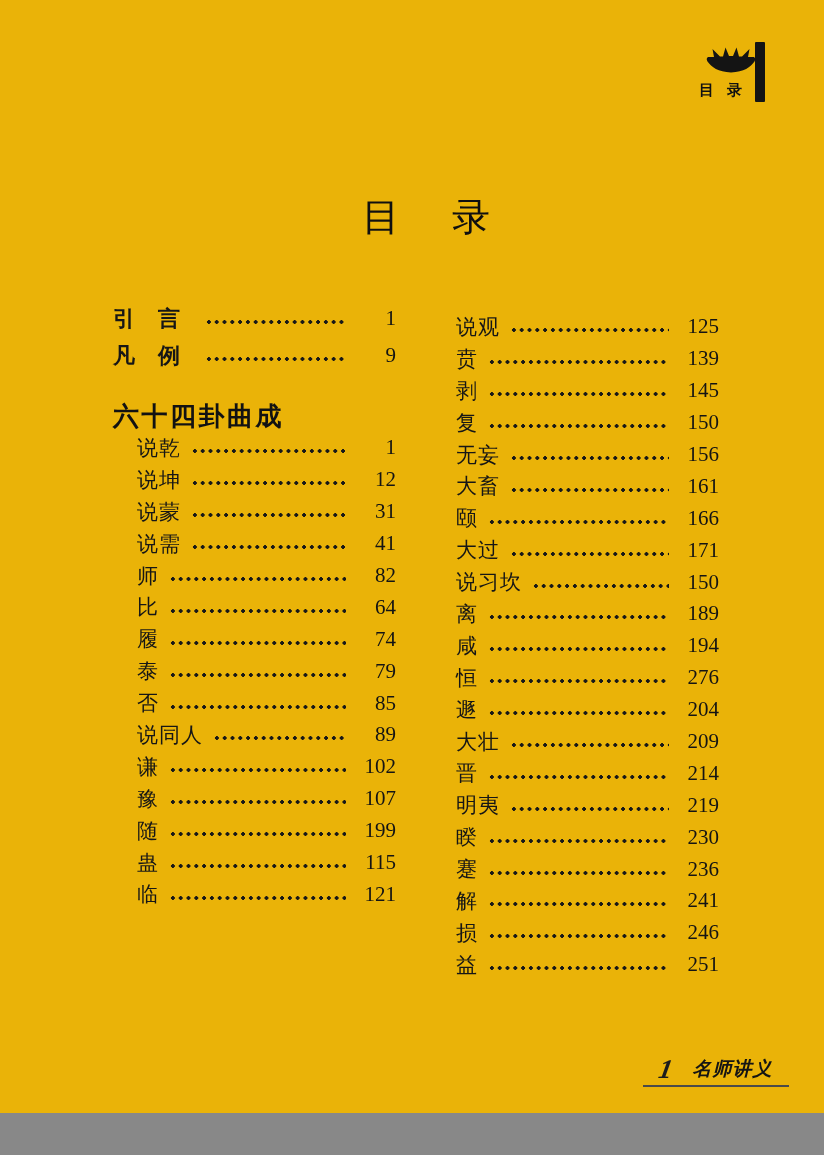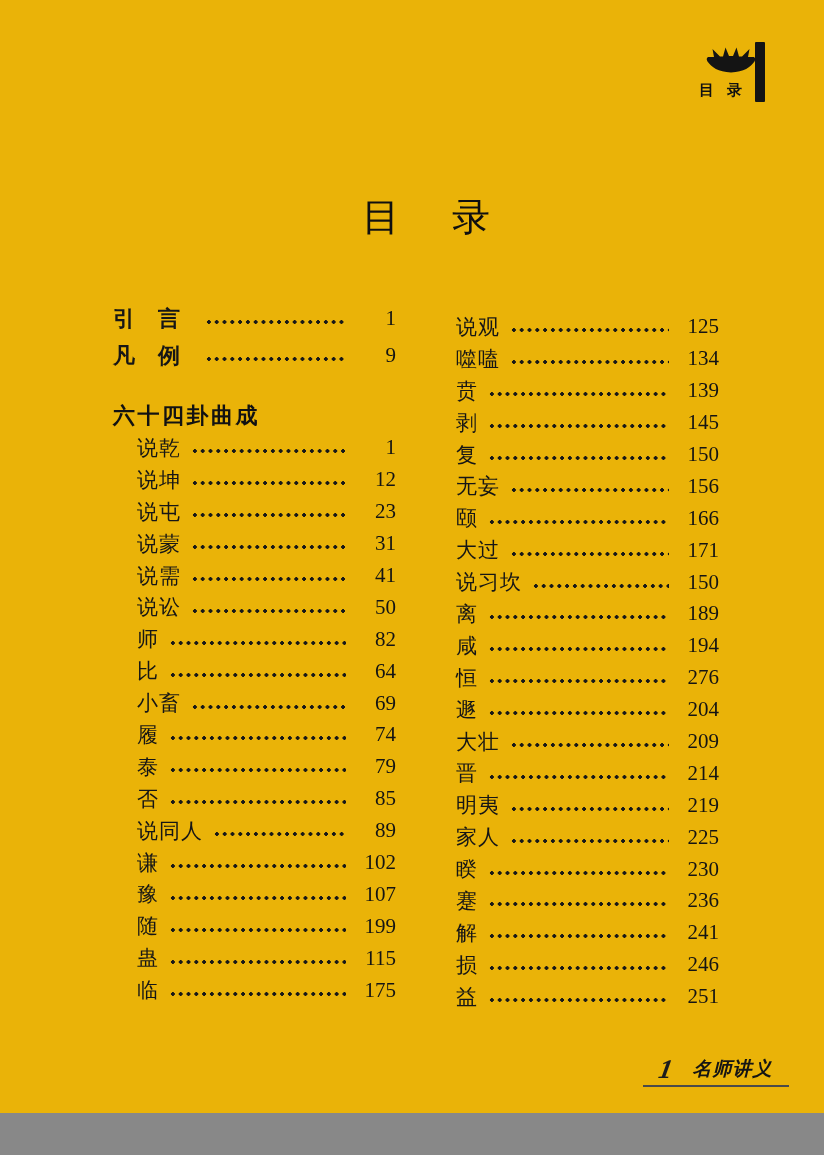--- a/index.html
+++ b/index.html
@@ -64,21 +64,21 @@
     font-family:"Liberation Sans","DejaVu Sans",sans-serif;
     font-weight:bold; font-size:22px; letter-spacing:23px;
   }
   .front .leader { margin-left:2px; }
 
   .gap-spacer { height:26px; }
 
   .section-heading {
     height:32px; line-height:32px;
     font-family:"Liberation Sans","DejaVu Sans",sans-serif;
-    font-weight:bold; font-size:22px; letter-spacing:2.5px;
+    font-weight:bold; font-size:26px; letter-spacing:2.5px;
     color:#121212; white-space:nowrap;
   }
 
   
   .footer {
     position:absolute; left:643px; top:1053px;
     width:146px; height:34px;
     border-bottom:2px solid #4a4a4a;
     display:flex; align-items:center;
     padding-left:16px; box-sizing:border-box;
@@ -136,61 +136,46 @@
           <span class="leader"></span>
           <span class="entry-page">1</span>
         </div>
 
         <div class="toc-row">
           <span class="entry-label">说坤</span>
           <span class="leader"></span>
           <span class="entry-page">12</span>
         </div>
 
-        <div class="toc-row">
-          <span class="entry-label">说屯</span>
-          <span class="leader"></span>
-          <span class="entry-page">23</span>
-        </div>
 
         <div class="toc-row">
           <span class="entry-label">说蒙</span>
           <span class="leader"></span>
           <span class="entry-page">31</span>
         </div>
 
         <div class="toc-row">
           <span class="entry-label">说需</span>
           <span class="leader"></span>
           <span class="entry-page">41</span>
         </div>
 
-        <div class="toc-row">
-          <span class="entry-label">说讼</span>
-          <span class="leader"></span>
-          <span class="entry-page">50</span>
-        </div>
 
         <div class="toc-row">
           <span class="entry-label">师</span>
           <span class="leader"></span>
           <span class="entry-page">82</span>
         </div>
 
         <div class="toc-row">
           <span class="entry-label">比</span>
           <span class="leader"></span>
           <span class="entry-page">64</span>
         </div>
 
-        <div class="toc-row">
-          <span class="entry-label">小畜</span>
-          <span class="leader"></span>
-          <span class="entry-page">69</span>
-        </div>
 
         <div class="toc-row">
           <span class="entry-label">履</span>
           <span class="leader"></span>
           <span class="entry-page">74</span>
         </div>
 
         <div class="toc-row">
           <span class="entry-label">泰</span>
           <span class="leader"></span>
@@ -230,39 +215,34 @@
 
         <div class="toc-row">
           <span class="entry-label">蛊</span>
           <span class="leader"></span>
           <span class="entry-page">115</span>
         </div>
 
         <div class="toc-row">
           <span class="entry-label">临</span>
           <span class="leader"></span>
-          <span class="entry-page">175</span>
+          <span class="entry-page">121</span>
         </div>
       </div>
   </div>
 
   <div class="col col-right">
     <div class="items">
 
         <div class="toc-row">
           <span class="entry-label">说观</span>
           <span class="leader"></span>
           <span class="entry-page">125</span>
         </div>
 
-        <div class="toc-row">
-          <span class="entry-label">噬嗑</span>
-          <span class="leader"></span>
-          <span class="entry-page">134</span>
-        </div>
 
         <div class="toc-row">
           <span class="entry-label">贲</span>
           <span class="leader"></span>
           <span class="entry-page">139</span>
         </div>
 
         <div class="toc-row">
           <span class="entry-label">剥</span>
           <span class="leader"></span>
@@ -274,20 +254,25 @@
           <span class="leader"></span>
           <span class="entry-page">150</span>
         </div>
 
         <div class="toc-row">
           <span class="entry-label">无妄</span>
           <span class="leader"></span>
           <span class="entry-page">156</span>
         </div>
 
+        <div class="toc-row">
+          <span class="entry-label">大畜</span>
+          <span class="leader"></span>
+          <span class="entry-page">161</span>
+        </div>
 
         <div class="toc-row">
           <span class="entry-label">颐</span>
           <span class="leader"></span>
           <span class="entry-page">166</span>
         </div>
 
         <div class="toc-row">
           <span class="entry-label">大过</span>
           <span class="leader"></span>
@@ -335,25 +320,20 @@
           <span class="leader"></span>
           <span class="entry-page">214</span>
         </div>
 
         <div class="toc-row">
           <span class="entry-label">明夷</span>
           <span class="leader"></span>
           <span class="entry-page">219</span>
         </div>
 
-        <div class="toc-row">
-          <span class="entry-label">家人</span>
-          <span class="leader"></span>
-          <span class="entry-page">225</span>
-        </div>
 
         <div class="toc-row">
           <span class="entry-label">睽</span>
           <span class="leader"></span>
           <span class="entry-page">230</span>
         </div>
 
         <div class="toc-row">
           <span class="entry-label">蹇</span>
           <span class="leader"></span>

